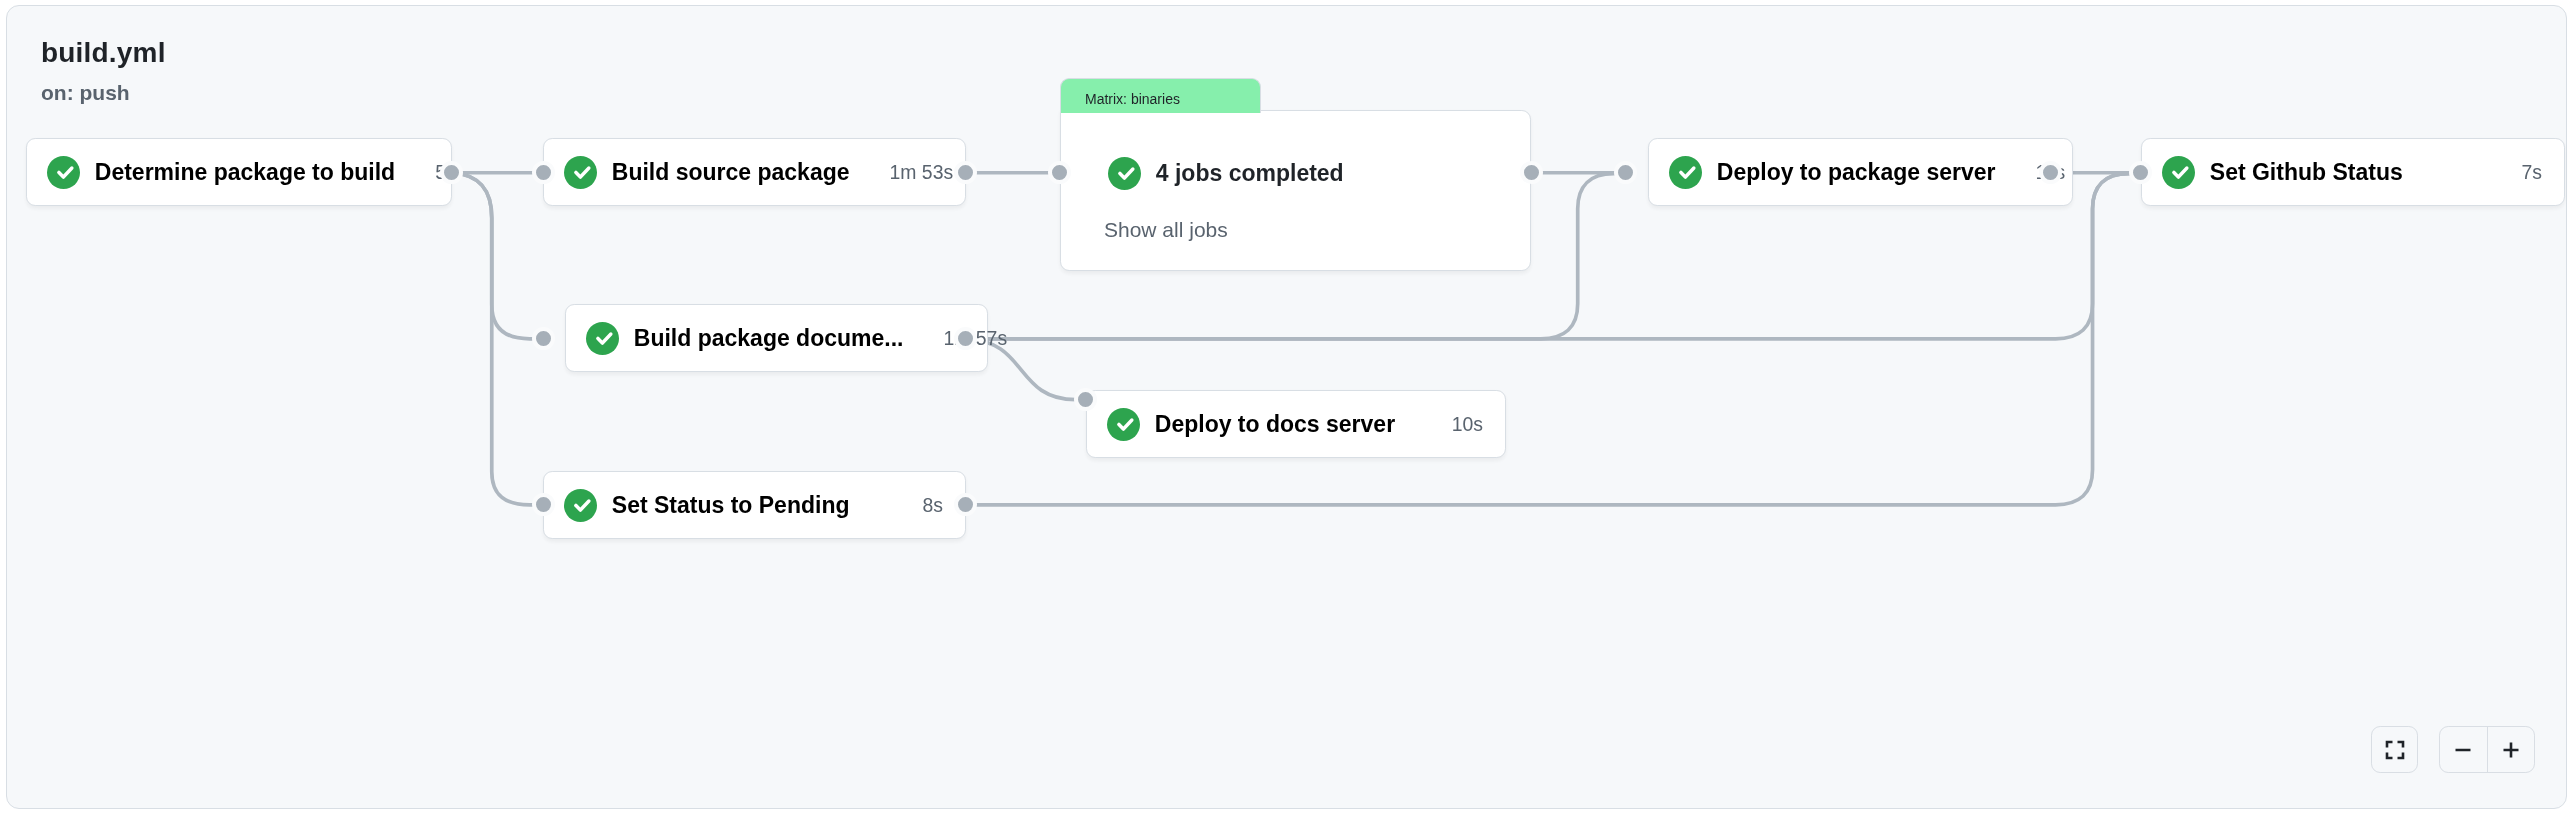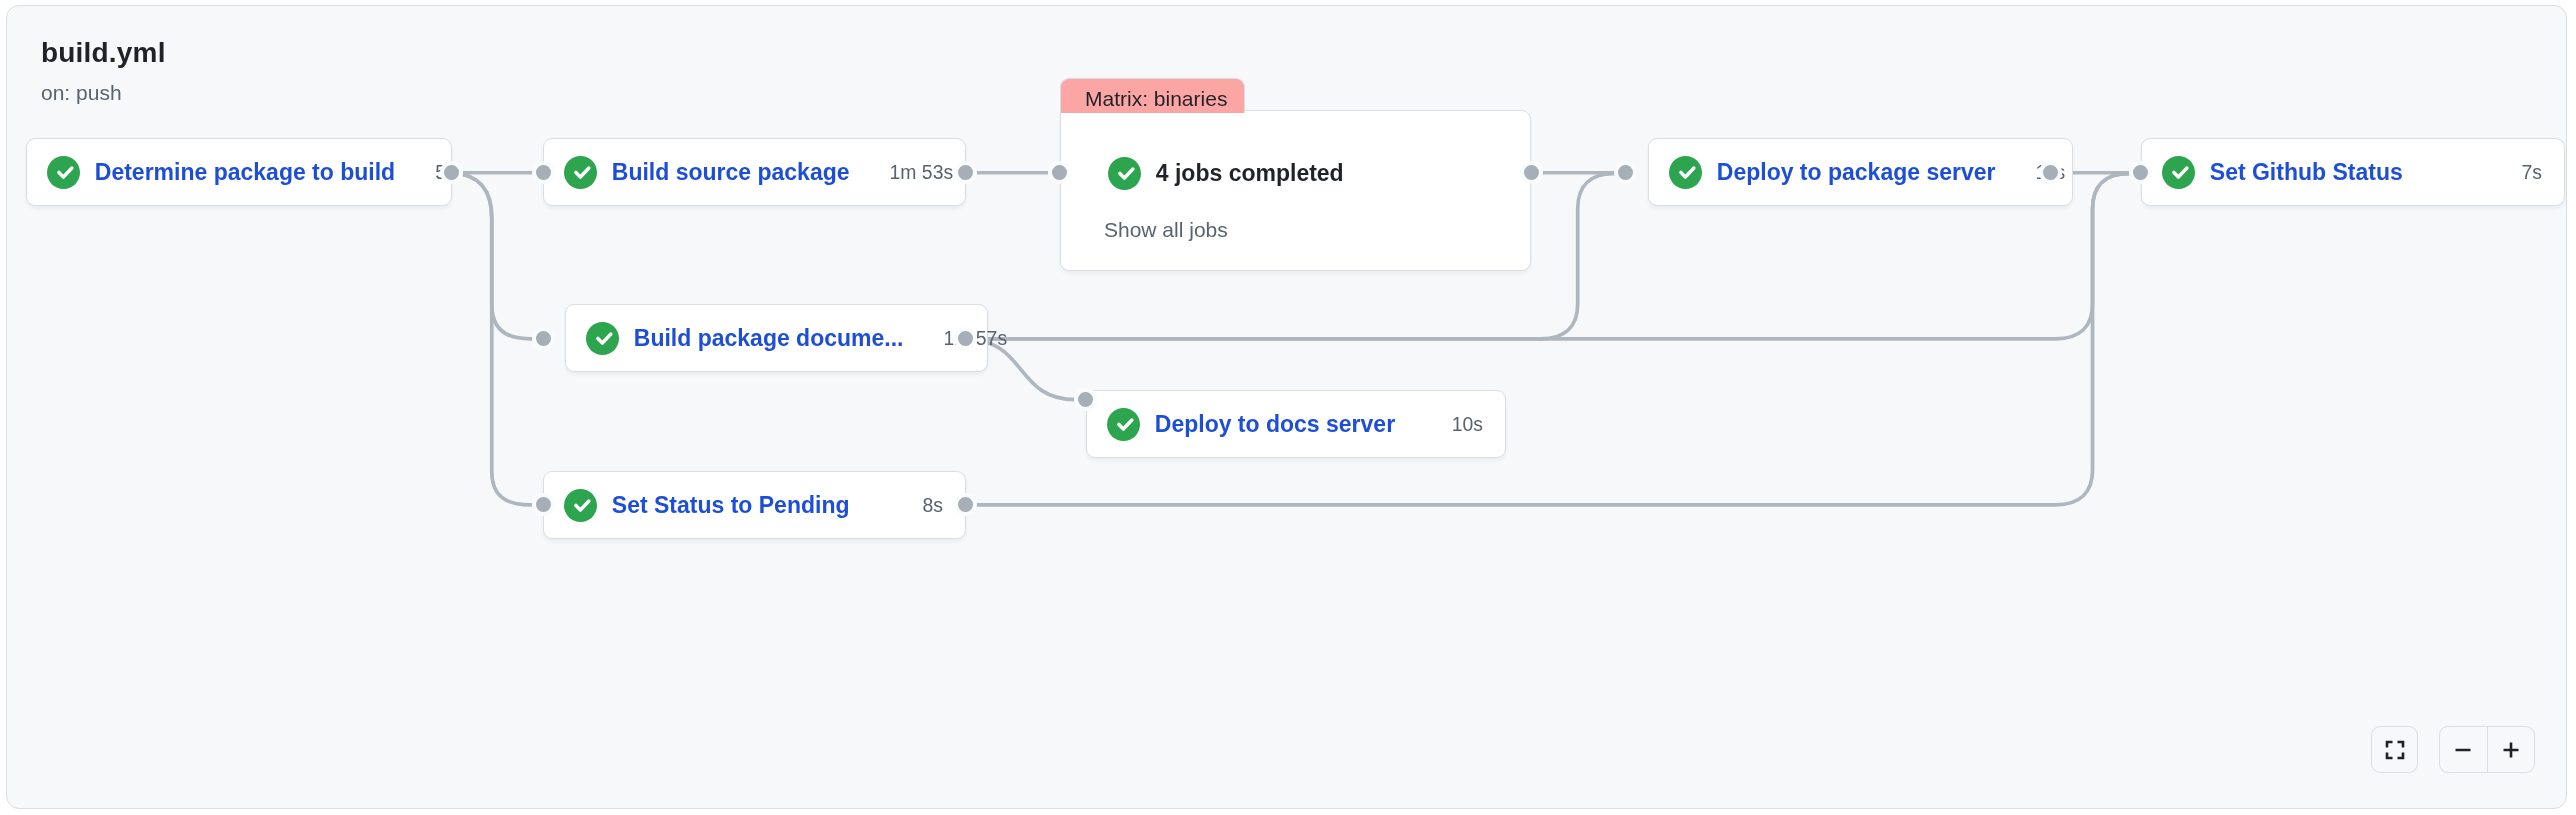--- a/index.html
+++ b/index.html
@@ -14,47 +14,47 @@
     background:#f6f8fa;border:1.8px solid #d8dee4;border-radius:13px;
     box-sizing:border-box;
   }
   .stage{position:absolute;left:0;top:0;width:2576px;height:816px;}
   .hdr-title{
     position:absolute;left:41px;top:37px;
     font-size:28px;font-weight:700;color:#1f2328;letter-spacing:0.2px;
   }
   .hdr-sub{
     position:absolute;left:41px;top:81px;
-    font-size:21px;font-weight:400;color:#59636e;
+    font-size:21px;font-weight:700;color:#59636e;
   }
   svg.edges{position:absolute;left:0;top:0;z-index:1;}
   .node{
     position:absolute;height:68px;box-sizing:border-box;z-index:2;
     background:#ffffff;border:1.8px solid #d8dee4;border-radius:9.2px;
     box-shadow:0 2.8px 3.7px rgba(31,35,40,.05);
     display:flex;align-items:center;padding:0 22px 0 20px;cursor:pointer;
   }
   .node .check{width:33px;height:33px;flex:0 0 33px;display:block;}
   .node .lbl{
-    margin-left:14.8px;font-size:23px;font-weight:600;color:#1d4ed8;white-space:nowrap;
+    margin-left:14.8px;font-size:23px;font-weight:600;color:#000000;white-space:nowrap;
   }
   .node .dur{
     margin-left:auto;padding-left:40px;font-size:19.4px;font-weight:400;color:#59636e;white-space:nowrap;
   }
   .matrix-card{
     position:absolute;left:1060px;top:110px;width:471px;height:161px;box-sizing:border-box;z-index:2;
     background:#ffffff;border:1.8px solid #d8dee4;border-radius:9.2px;border-top-left-radius:0;
     box-shadow:0 2.8px 3.7px rgba(31,35,40,.05);cursor:pointer;
   }
   .matrix-tab{
-    position:absolute;left:1060px;top:78px;width:185px;height:35px;box-sizing:border-box;z-index:3;
-    background:#fca5a5;border:1.8px solid #d8dee4;border-bottom:none;
+    position:absolute;left:1060px;top:78px;width:201px;height:35px;box-sizing:border-box;z-index:3;
+    background:#86efac;border:1.8px solid #d8dee4;border-bottom:none;
     border-radius:9.2px 9.2px 0 0;
     display:flex;align-items:center;padding:5.5px 0 0 24px;
-    font-size:21px;color:#1f2328;
+    font-size:14px;color:#1f2328;
   }
   .matrix-row{position:absolute;left:47px;top:46px;display:flex;align-items:center;}
   .matrix-row .check{width:33px;height:33px;display:block;}
   .matrix-row .lbl{margin-left:14.8px;font-size:23px;font-weight:600;color:#1f2328;white-space:nowrap;}
   .matrix-link{
     position:absolute;left:43px;top:107px;
     font-size:21px;color:#59636e;cursor:pointer;white-space:nowrap;
   }
   .dot{
     position:absolute;width:14.8px;height:14.8px;border-radius:50%;z-index:4;

